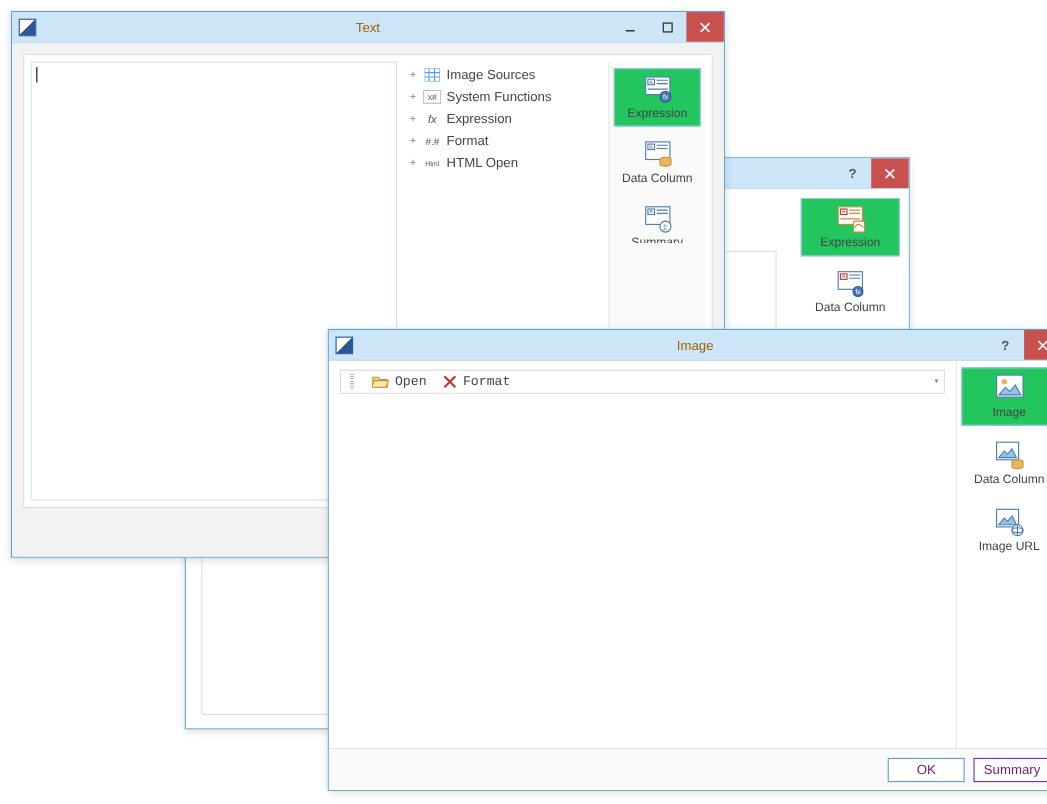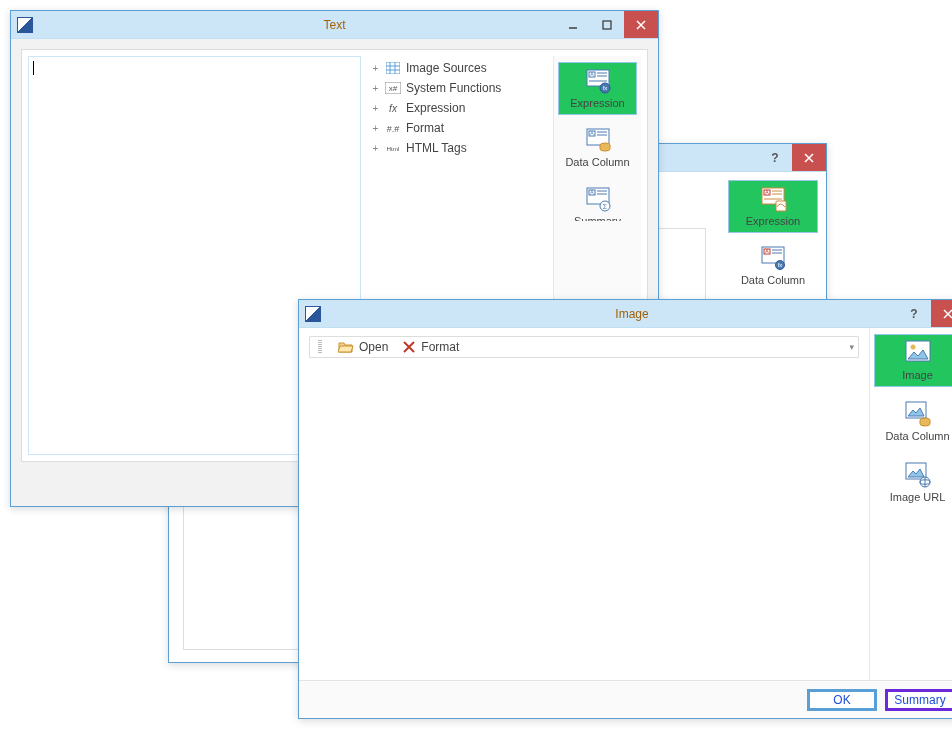--- a/index.html
+++ b/index.html
@@ -139,20 +139,21 @@
 }
 .img-toolbar {
   flex:1;
   display:flex; align-items:center;
   gap:14px;
   border:1px solid #ddd;
   padding: 3px 8px;
   background:#fff;
   border-radius:1px;
   position:relative;
+  font-family:Liberation Mono, monospace;
 }
 .img-toolbar .grip { width:4px; align-self:stretch; background:repeating-linear-gradient(#bbb,#bbb 1px,#fff 1px,#fff 2px); margin-right:2px;}
 .img-toolbar .titem { display:flex; align-items:center; gap:5px; color:#444; }
 .img-toolbar .dd { position:absolute; right:4px; color:#888; font-size:9px;}
 .img-main { flex:1; display:flex; }
 .img-canvas { flex:1; }
 .img-side {
   width: 96px;
   border-left:1px solid #e8e8e8;
   padding:6px 4px;
@@ -160,22 +161,22 @@
 }
 .img-footer {
   height: 38px;
   border-top:1px solid #e3e3e3;
   display:flex; justify-content:flex-end; align-items:center;
   padding: 0 10px; gap:8px;
   background:#fafafa;
 }
 .btn {
   min-width:70px; height:22px;
-  border:3px solid #6d28d9; background:#fff;
-  font-size:12px; color:#1d4ed8;
+  border:1px solid #6d28d9; background:#fff;
+  font-size:12px; color:#701a75;
   display:flex; align-items:center; justify-content:center;
 }
 .btn.primary { border-color:#5a9fd6; }
 </style>
 </head>
 <body>
 
 <div id="win-mid" class="window">
   <div class="titlebar">
     <span class="titlebar-title"></span>
@@ -296,21 +297,21 @@
             </span>
           <span>Format</span>
         </div>
         <div class="tree-item">
           <span class="exp">+</span>
           <span class="ticon">
               <svg width="18" height="12" viewBox="0 0 18 12">
                 <text x="9" y="9" font-size="7" text-anchor="middle" fill="#555">Html</text>
               </svg>
             </span>
-          <span>HTML Tags</span>
+          <span>HTML Open</span>
         </div>
       </div>
       <div class="side-col">
         <div class="side-item selected">
           <span class="sicon">
             <svg width="28" height="28" viewBox="0 0 28 28">
                 <rect x="3" y="3" width="22" height="16" fill="#fff" stroke="#4a7ab0"></rect>
                 <rect x="5" y="5" width="6" height="5" fill="#fff" stroke="#4a7ab0"></rect>
                 <text x="8" y="9" font-size="5" fill="#4a7ab0" text-anchor="middle">A</text>
                 <line x1="13" y1="6" x2="23" y2="6" stroke="#4a7ab0"></line>

